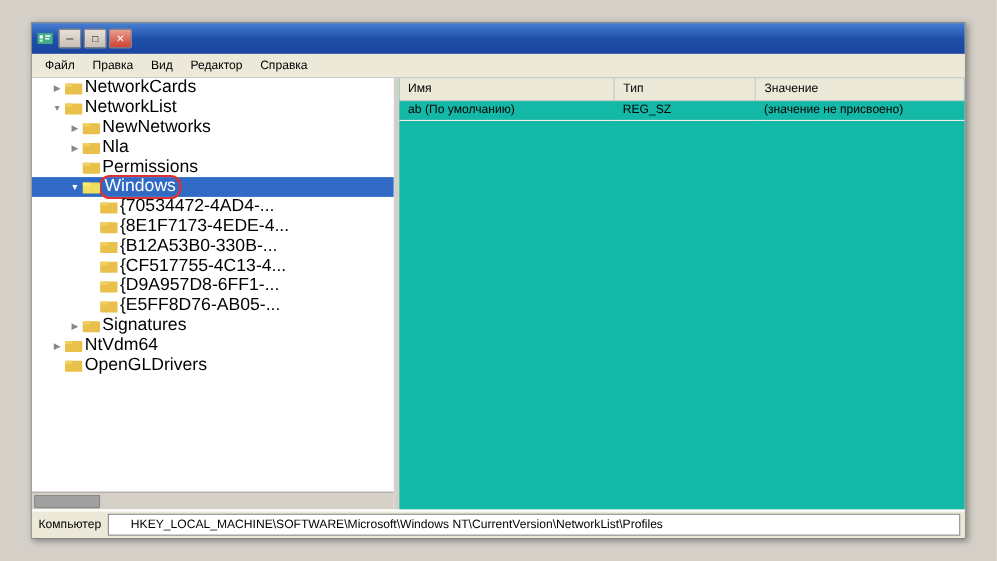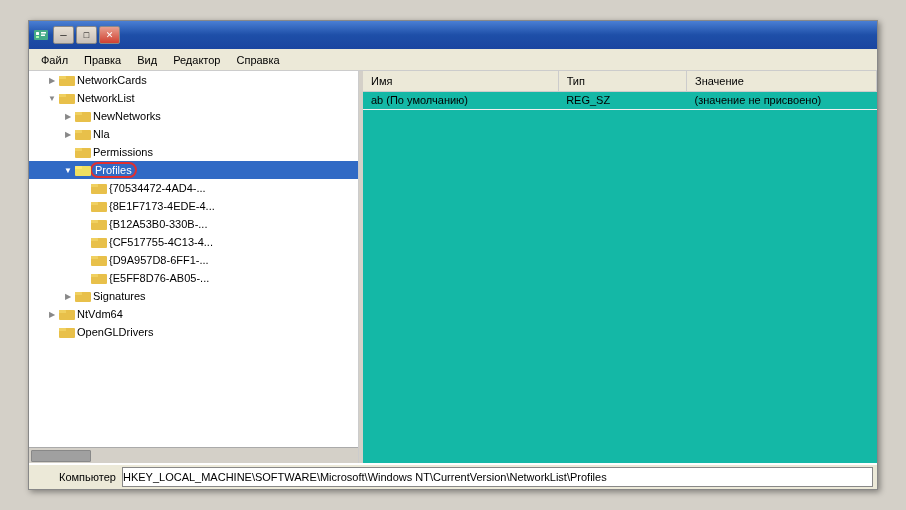--- a/index.html
+++ b/index.html
@@ -138,21 +138,21 @@
       height: 14px;
       flex-shrink: 0;
       margin-right: 2px;
       position: relative;
     }
     .folder-icon svg {
       width: 16px;
       height: 14px;
     }
     .item-label {
-      font-size: 11px;
+      font-size: 16px;
       color: #000;
     }
 
     
     .detail-panel {
       flex: 1;
       background: #14b8a6;
       overflow: hidden;
     }
     .detail-table {
@@ -214,30 +214,29 @@
       display: flex;
       align-items: center;
       font-size: 11px;
     }
     .status-label {
       padding: 0 6px;
       color: #000;
       white-space: nowrap;
       font-size: 11px;
       flex-shrink: 0;
-      margin-left: 24px;
     }
     .status-path-box {
       flex: 1;
       height: 20px;
       background: white;
       border: 1px solid #888;
       display: flex;
       align-items: center;
-      padding: 0 0;
+      padding: 0 20px;
       margin-right: 4px;
       overflow: hidden;
     }
     .status-path {
       font-size: 11px;
       color: #000;
       white-space: nowrap;
     }
 
     
@@ -349,21 +348,21 @@
         <div class="tree-item selected" style="background:#316ac5;">
           <span class="tree-indent"></span>
           <span class="tree-indent"></span>
           <span class="tree-expander" style="color:white;">▼</span>
           <span class="folder-icon">
             <svg viewBox="0 0 16 14">
                 <rect x="0" y="3" width="16" height="10" fill="#f0e060" rx="1"></rect>
                 <rect x="0" y="3" width="7" height="3" fill="#ffe870" rx="0.5"></rect>
               </svg>
           </span>
-          <span class="item-label profiles-highlight" style="color:white; border-color:#e03030;">Profiles</span>
+          <span class="item-label profiles-highlight" style="color:white; border-color:#e03030;">Windows</span>
         </div>
 
         <div class="tree-item">
           <span class="tree-indent"></span>
           <span class="tree-indent"></span>
           <span class="tree-indent"></span>
           <span class="tree-expander"> </span>
           <span class="folder-icon">
             <svg viewBox="0 0 16 14">
                 <rect x="0" y="3" width="16" height="10" fill="#e8c04a" rx="1"></rect>

